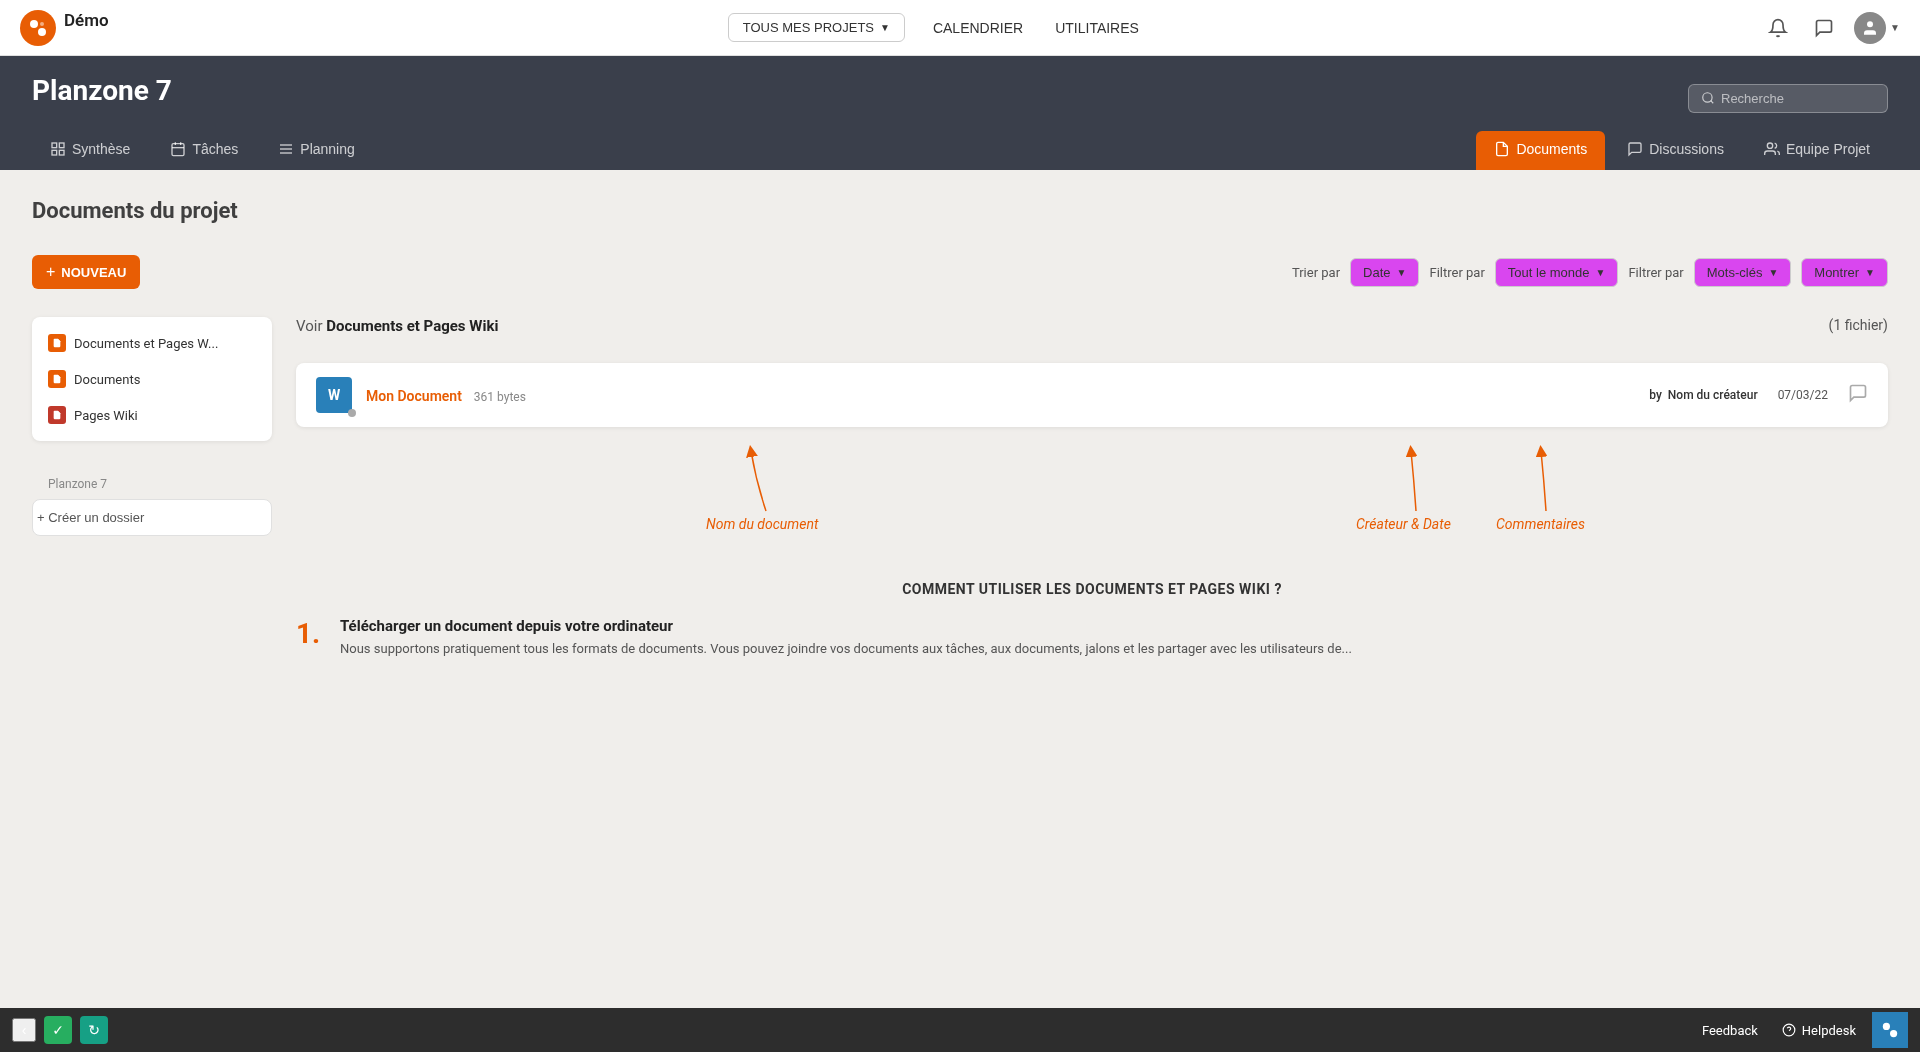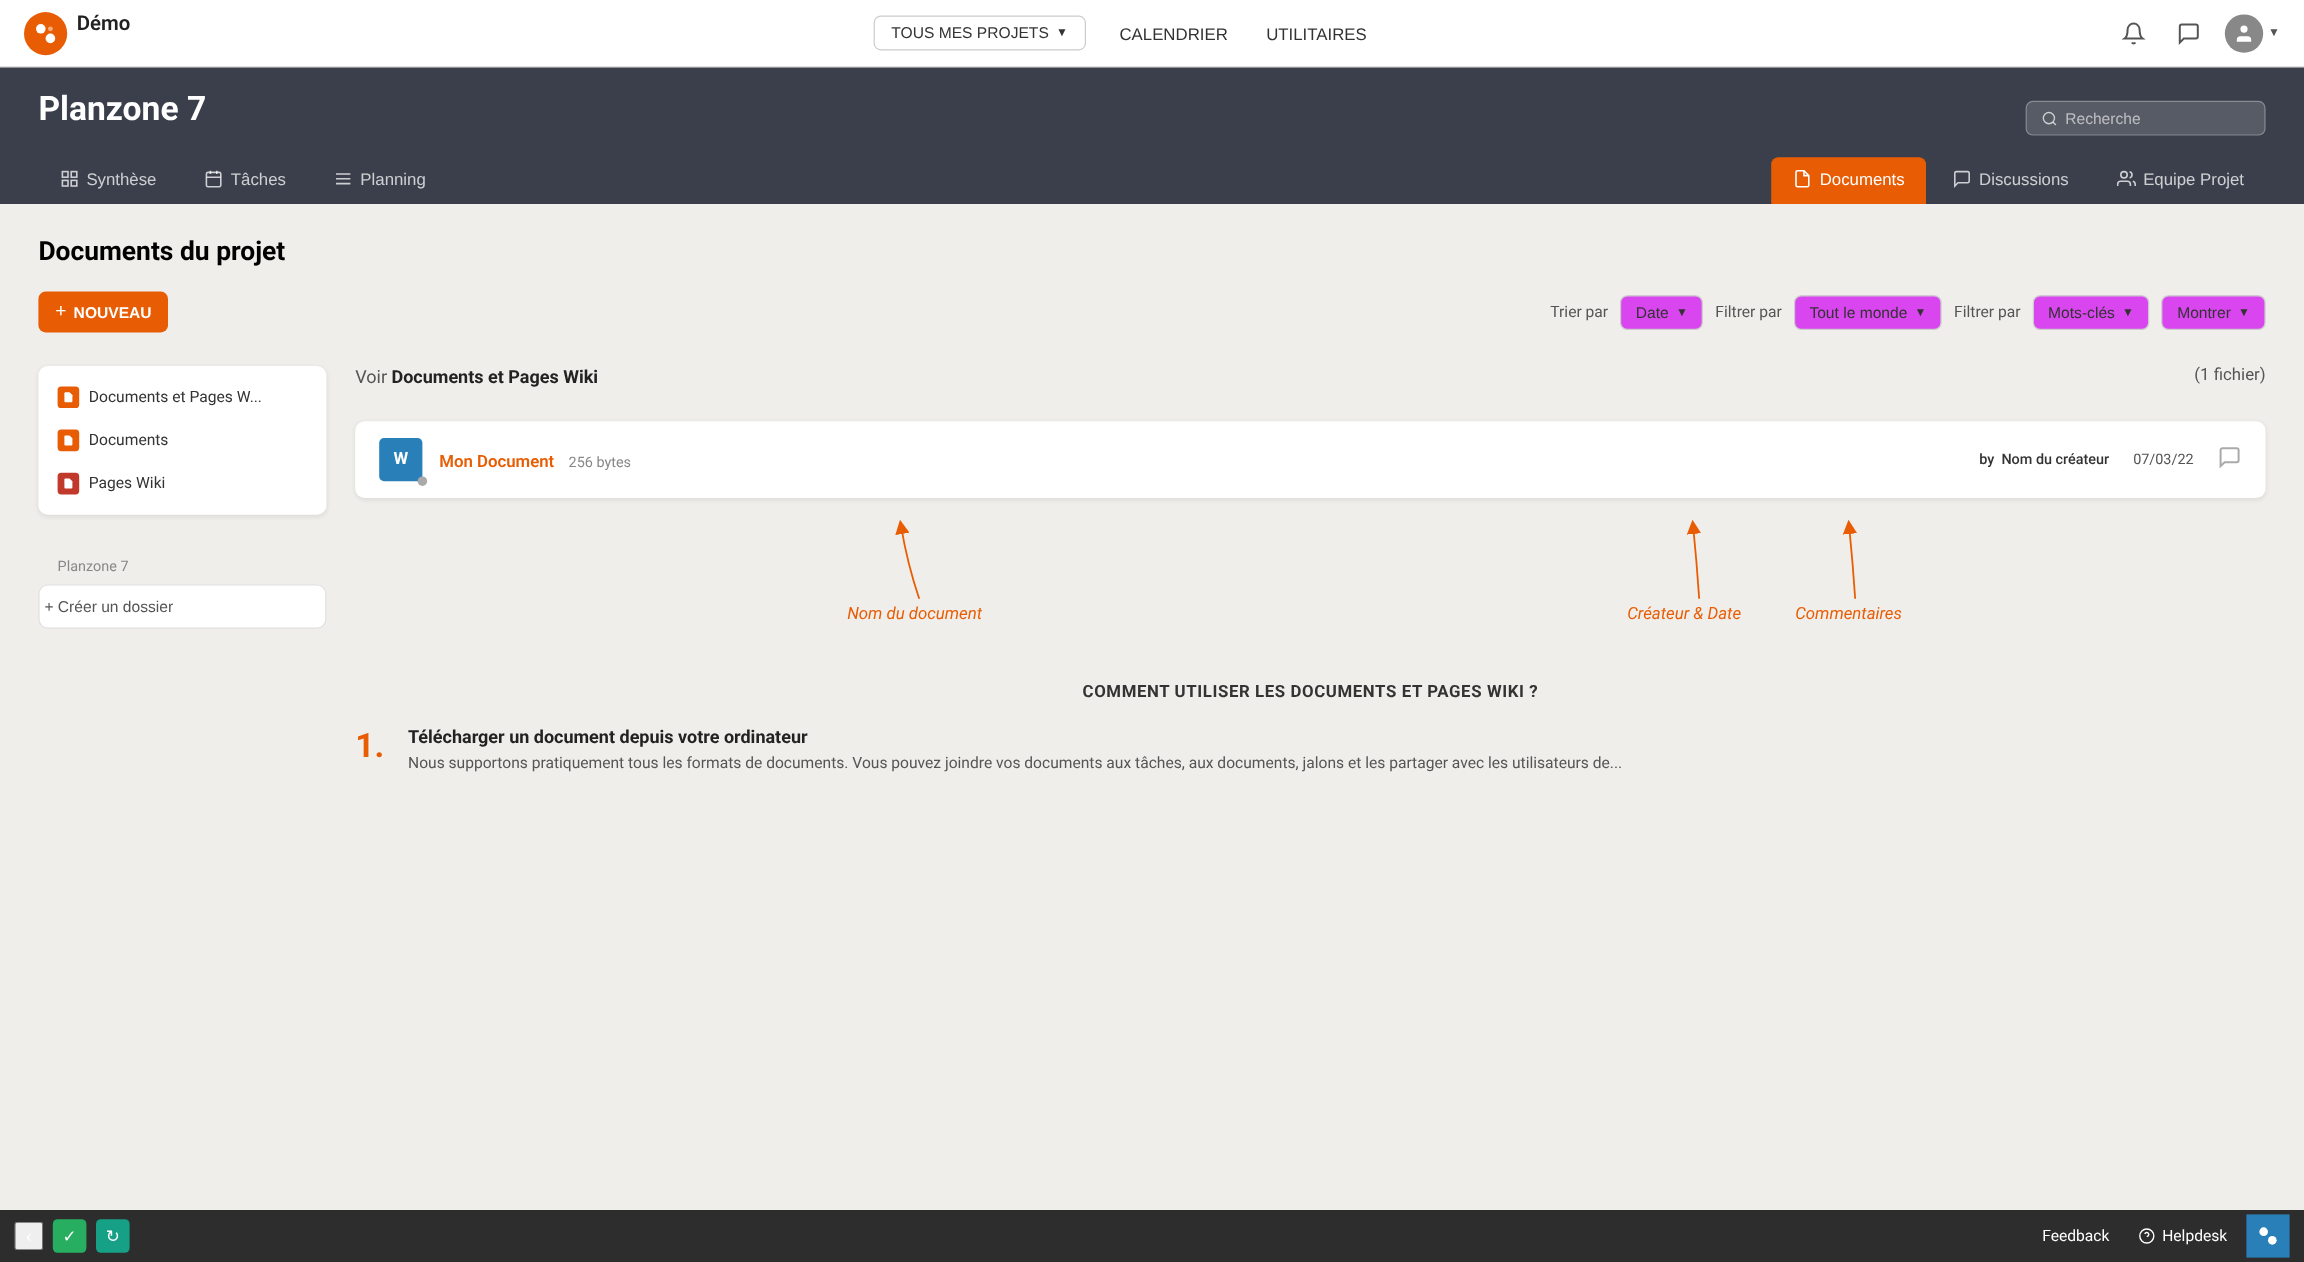--- a/index.html
+++ b/index.html
@@ -118,21 +118,21 @@
     }
     .search-box {
       background: rgba(255,255,255,0.15);
       border: 1px solid rgba(255,255,255,0.3);
       border-radius: 6px;
       padding: 6px 12px;
       color: #fff;
       font-size: 13px;
       width: 200px;
       display: flex;
-      align-items: flex-end;
+      align-items: flex-start;
       gap: 6px;
       cursor: text;
     }
     .search-box input {
       background: none;
       border: none;
       color: #fff;
       font-size: 13px;
       outline: none;
       width: 150px;
@@ -172,22 +172,22 @@
     }
 
     
     .main-content {
       padding: 28px 32px;
       min-height: 700px;
     }
     .page-title {
       font-size: 22px;
       font-weight: 700;
-      color: #000000;
-      margin-bottom: 20px;
+      color: #404040;
+      margin-bottom: 32px;
     }
     .toolbar {
       display: flex;
       align-items: center;
       gap: 12px;
       margin-bottom: 28px;
     }
     .new-btn {
       background: #e85d04;
       color: #fff;
@@ -692,21 +692,21 @@
         </div>
         <span style="font-size:14px;color:#555">(1 fichier)</span>
       </div>
 
       <div class="doc-card">
         <div class="doc-icon">
           <span>W</span>
         </div>
         <div>
           <span class="doc-name">Mon Document</span>
-          <span class="doc-size">256 bytes</span>
+          <span class="doc-size">361 bytes</span>
         </div>
         <div class="doc-dot"></div>
         <div class="doc-meta">
           <span class="doc-by">
             <span>by</span>
             &nbsp;<span>Nom du créateur</span>
           </span>
           <span class="doc-date">07/03/22</span>
           <span class="doc-comments-icon">
             <svg width="20" height="20" viewBox="0 0 24 24" fill="none" stroke="#aaa" stroke-width="2">

